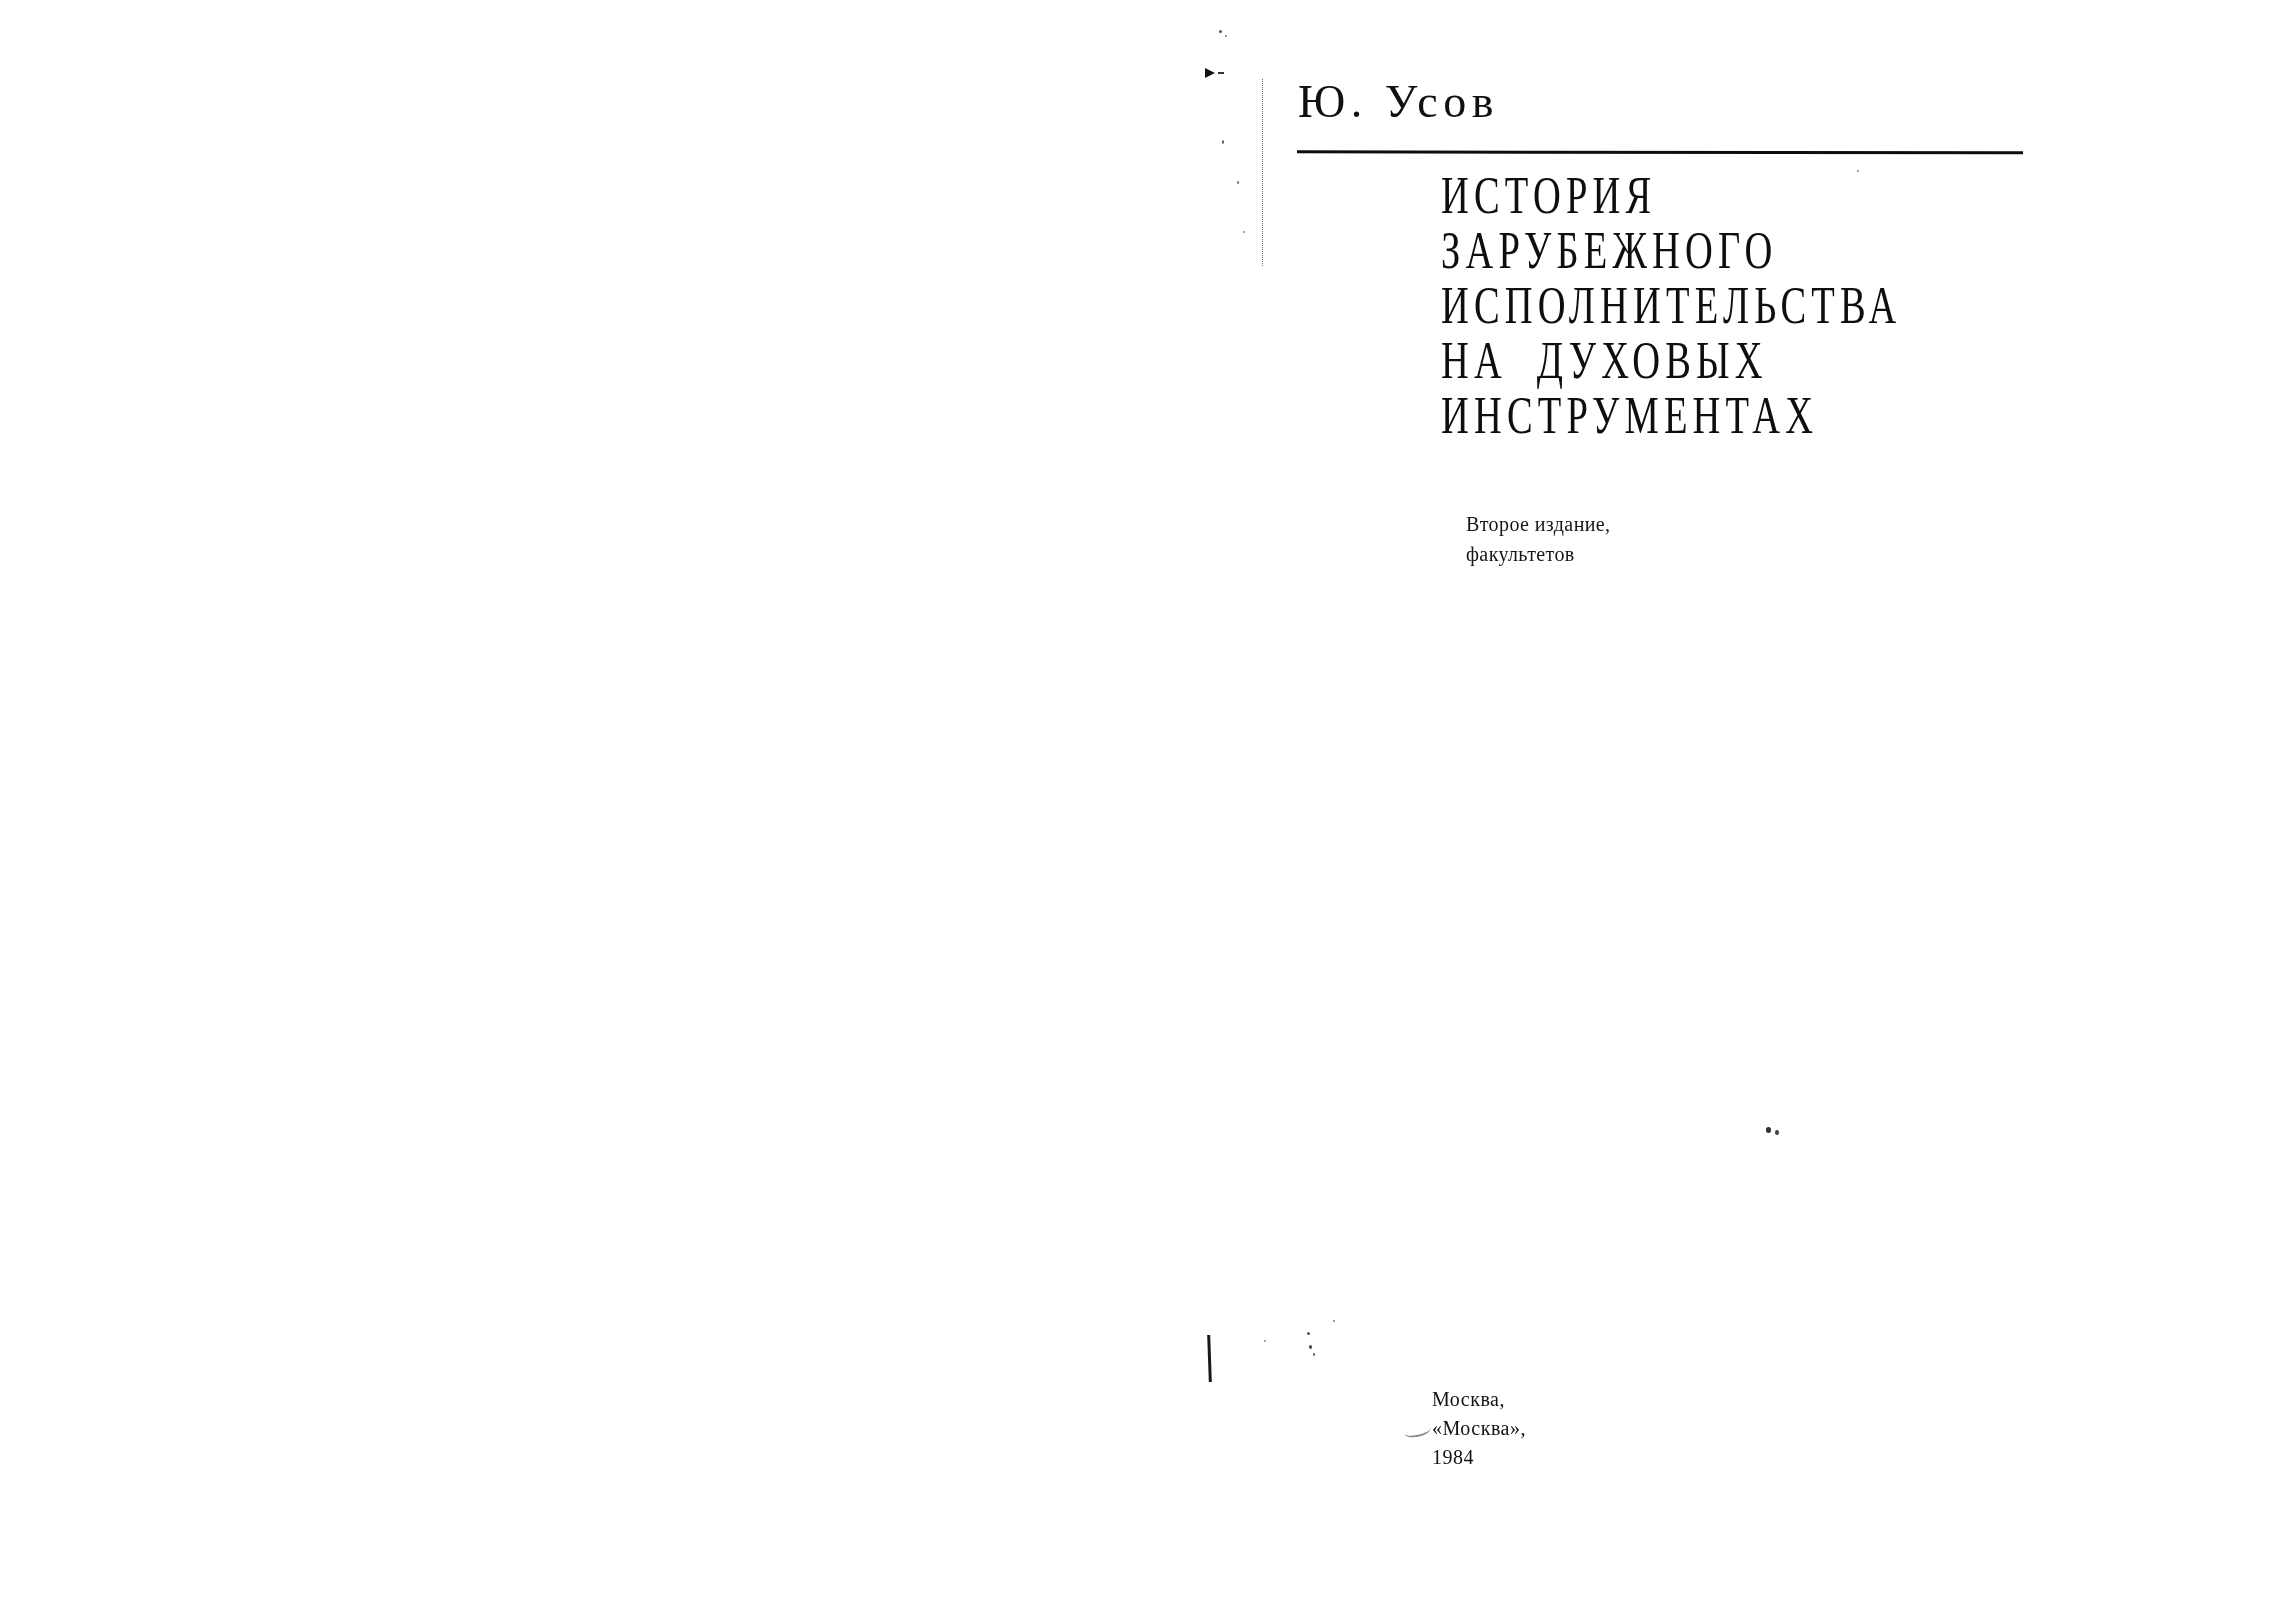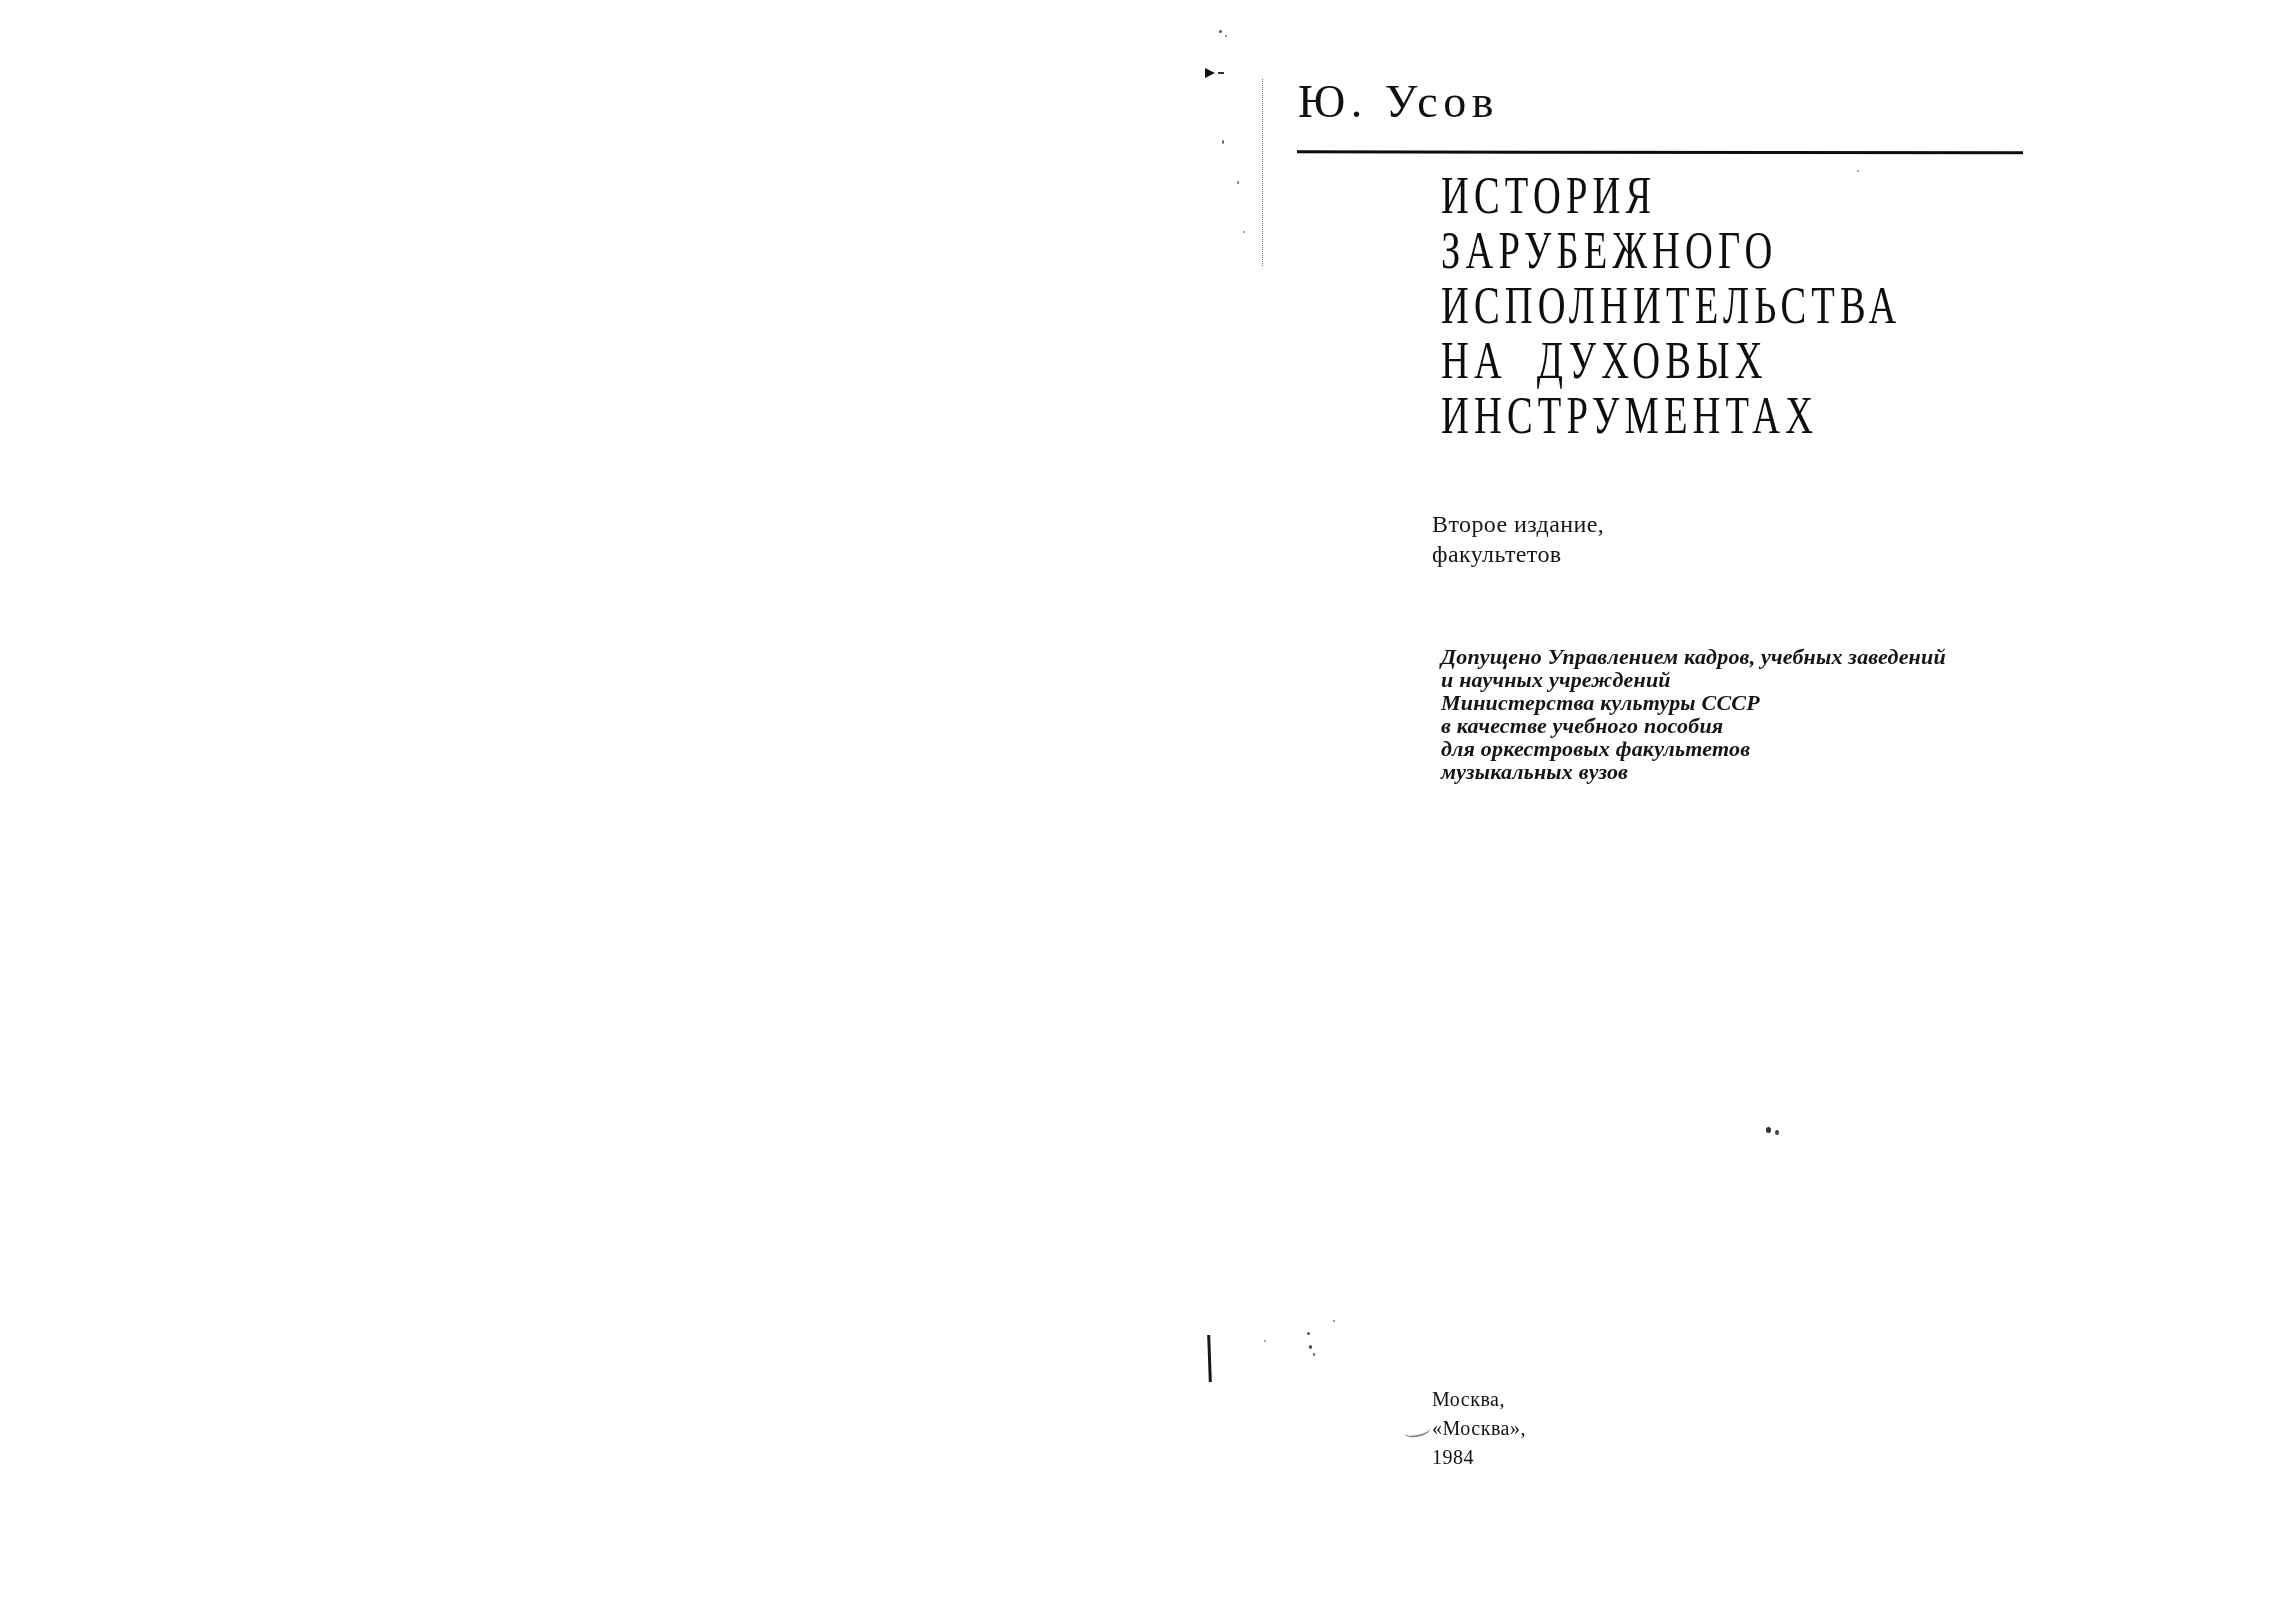--- a/index.html
+++ b/index.html
@@ -44,23 +44,23 @@
     letter-spacing: 7px;
     word-spacing: 20.4px;
     color: #0e0e0e;
     transform: scaleX(0.74);
     transform-origin: left top;
     white-space: nowrap;
     font-weight: normal;
   }
   .edition {
     position: absolute;
-    left: 1432px;
+    left: 1466px;
     top: 509px;
-    font-size: 24px;
+    font-size: 20px;
     line-height: 30px;
     color: #161616;
     letter-spacing: 0.4px;
   }
   .approval {
     position: absolute;
     left: 1441px;
     top: 645px;
     font-size: 22px;
     line-height: 23px;
@@ -181,28 +181,20 @@
     <div>ИСПОЛНИТЕЛЬСТВА</div>
     <div>НА ДУХОВЫХ</div>
     <div>ИНСТРУМЕНТАХ</div>
   </div>
 
   <div class="edition">
     <div>Второе издание,</div>
     <div>факультетов</div>
   </div>
 
-  <div class="approval">
-    <div>Допущено Управлением кадров, учебных заведений</div>
-    <div>и научных учреждений</div>
-    <div>Министерства культуры СССР</div>
-    <div>в качестве учебного пособия</div>
-    <div>для оркестровых факультетов</div>
-    <div>музыкальных вузов</div>
-  </div>
 
   <div class="imprint">
     <div>Москва,</div>
     <div>«Москва»,</div>
     <div>1984</div>
   </div>
 
 </div>
 
 

